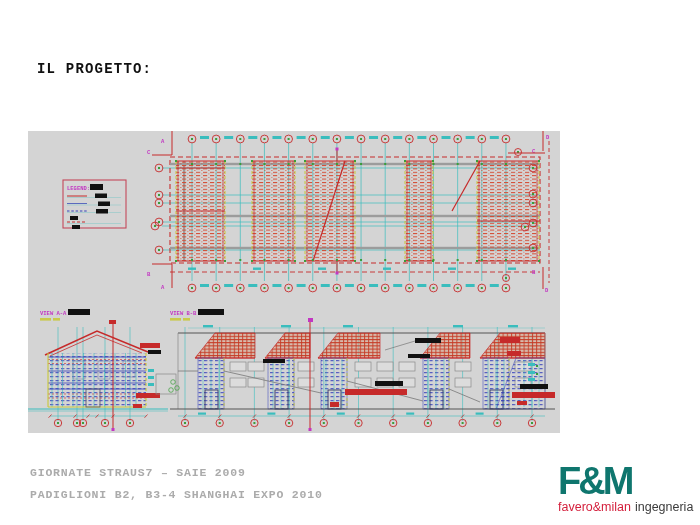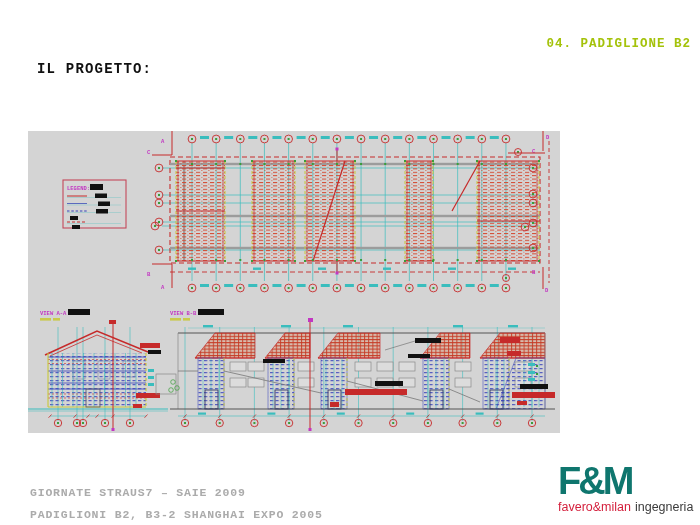--- a/index.html
+++ b/index.html
@@ -5,33 +5,32 @@
   html,body{margin:0;padding:0;background:#fff;}
   #page{position:relative;width:700px;height:525px;background:#ffffff;overflow:hidden;
         font-family:"Liberation Mono","DejaVu Sans Mono",monospace;}
   #tag{position:absolute;right:9px;top:37px;font-size:12.5px;font-weight:bold;
        letter-spacing:1px;color:#a4c20a;white-space:nowrap;}
   #title{position:absolute;left:37px;top:61px;font-size:14px;font-weight:bold;
          letter-spacing:1.2px;color:#101010;white-space:nowrap;}
   #canvas{position:absolute;left:28px;top:131px;width:532px;height:302px;background:#d4d4d4;}
   #cad{display:block;}
   #cad text{font-family:"Liberation Mono","DejaVu Sans Mono",monospace;font-weight:bold;}
-  #footer{position:absolute;left:30px;top:482px;color:#ababab;font-size:11.5px;
+  #footer{position:absolute;left:30px;top:462px;color:#ababab;font-size:11.5px;
           font-weight:bold;letter-spacing:0.8px;line-height:22px;white-space:nowrap;}
   #logo{position:absolute;left:558px;top:462px;width:142px;font-family:"Liberation Sans",sans-serif;}
   #fm{color:#0f766e;font-size:38px;font-weight:bold;letter-spacing:-3px;line-height:38px;}
   #brand{font-size:12.5px;margin-top:0px;white-space:nowrap;}
   #brand-red{color:#d41f3c;}
   #brand-dark{color:#3b3b3b;margin-left:4px;}
 </style>
 </head>
 <body>
 
 <div id="page">
-  <div id="tag">04. PADIGLIONE B2</div>
   <div id="title">IL PROGETTO:</div>
 
   <div id="canvas">
     <svg id="cad" viewBox="0 0 532 302" width="532" height="302">
       <defs>
         <pattern id="ph" width="7" height="3.4" patternUnits="userSpaceOnUse">
           <rect x="0" y="0" width="4.2" height="1" fill="#d5472e"></rect>
           <rect x="5" y="1.7" width="1.6" height="0.8" fill="#d5472e" opacity="0.6"></rect>
         </pattern>
         <pattern id="rh" width="4.2" height="3.2" patternUnits="userSpaceOnUse">
@@ -532,20 +531,20 @@
           <rect x="500" y="240" width="7" height="3" fill="#3abdbd"></rect>
           <rect x="500" y="247" width="7" height="3" fill="#3abdbd"></rect>
           <rect x="508" y="234" width="2" height="2" fill="#3a9e3a"></rect>
           <rect x="508" y="242" width="2" height="2" fill="#3a9e3a"></rect>
         </g>
       </svg>
   </div>
 
   <div id="footer">
     <div>GIORNATE STRAUS7 – SAIE 2009</div>
-    <div>PADIGLIONI B2, B3-2 SHANGHAI EXPO 2005</div>
+    <div>PADIGLIONI B2, B3-4 SHANGHAI EXPO 2010</div>
   </div>
 
   <div id="logo">
     <div id="fm">F&amp;M</div>
     <div id="brand"><span id="brand-red">favero&amp;milan</span><span id="brand-dark">ingegneria</span></div>
   </div>
 </div>
 
 </body></html>

